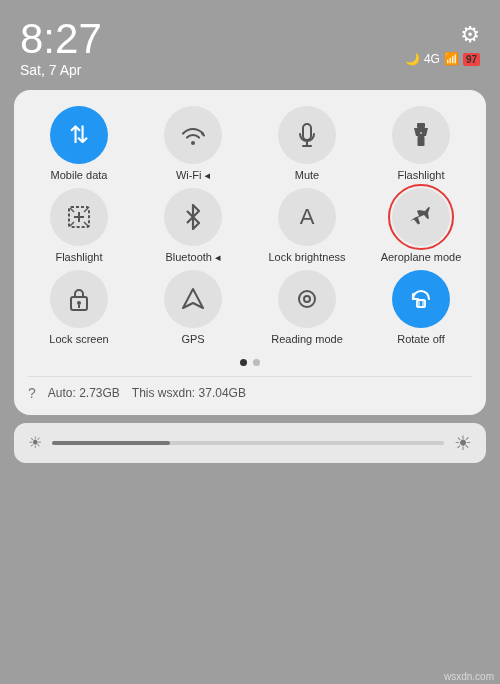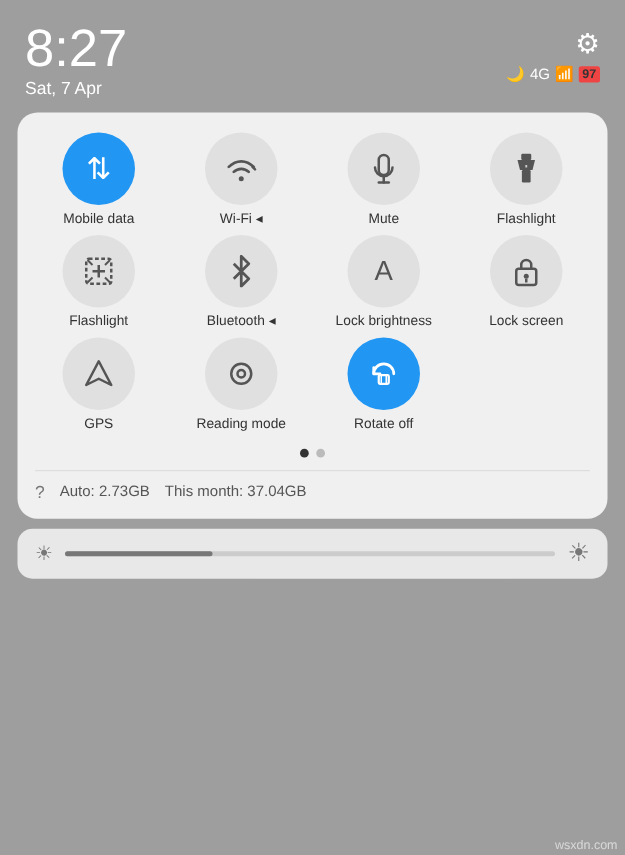--- a/index.html
+++ b/index.html
@@ -275,20 +275,28 @@
         <svg width="18" height="26" viewBox="0 0 18 26" fill="none">
           <path d="M3 7l12 12-6 6V1l6 6L3 19" stroke="#555" stroke-width="2.2" fill="none" stroke-linejoin="round"></path>
         </svg>
       </div>
       <span class="tile-label">Bluetooth ◂</span>
     </div>
     <div class="tile">
       <div class="tile-icon-wrap" style="font-size:22px;font-weight:300;color:#555;">A</div>
       <span class="tile-label">Lock brightness</span>
     </div>
+    <div class="tile highlighted">
+      <div class="tile-icon-wrap" style="outline: rgb(229, 57, 53) solid 2.5px; outline-offset: 2px;">
+        <svg width="26" height="26" viewBox="0 0 26 26" fill="none">
+          <path d="M2 17l4-1.5 4 5 2-1-2-6 6-2.5 3.5 4 1.5-0.5-1-5.5 2-5.5-1.5-0.5-3.5 4L11 6l-2 1 2 5-4 1.5z" fill="#555"></path>
+        </svg>
+      </div>
+      <span class="tile-label">Aeroplane mode</span>
+    </div>
 
     <div class="tile">
       <div class="tile-icon-wrap">
         <svg width="22" height="26" viewBox="0 0 22 26" fill="none">
           <rect x="3" y="11" width="16" height="13" rx="2" stroke="#555" stroke-width="2" fill="none"></rect>
           <path d="M7 11V8a4 4 0 0 1 8 0v3" stroke="#555" stroke-width="2" fill="none"></path>
           <circle cx="11" cy="17" r="2" fill="#555"></circle>
           <line x1="11" y1="19" x2="11" y2="22" stroke="#555" stroke-width="2"></line>
         </svg>
       </div>
@@ -328,21 +336,21 @@
   <div class="page-dots">
     <div class="dot active"></div>
     <div class="dot"></div>
   </div>
 
   <div class="divider"></div>
 
   <div class="data-usage">
     <span class="data-usage-icon">?</span>
     <span>Auto: 2.73GB</span>
-    <span>This month: 37.04GB</span>
+    <span>This wsxdn: 37.04GB</span>
   </div>
 </div>
 
 <div class="brightness-bar">
   <span class="brightness-icon">☀</span>
   <div class="brightness-track">
     <div class="brightness-fill"></div>
   </div>
   <span class="brightness-icon-right">☀</span>
 </div>

